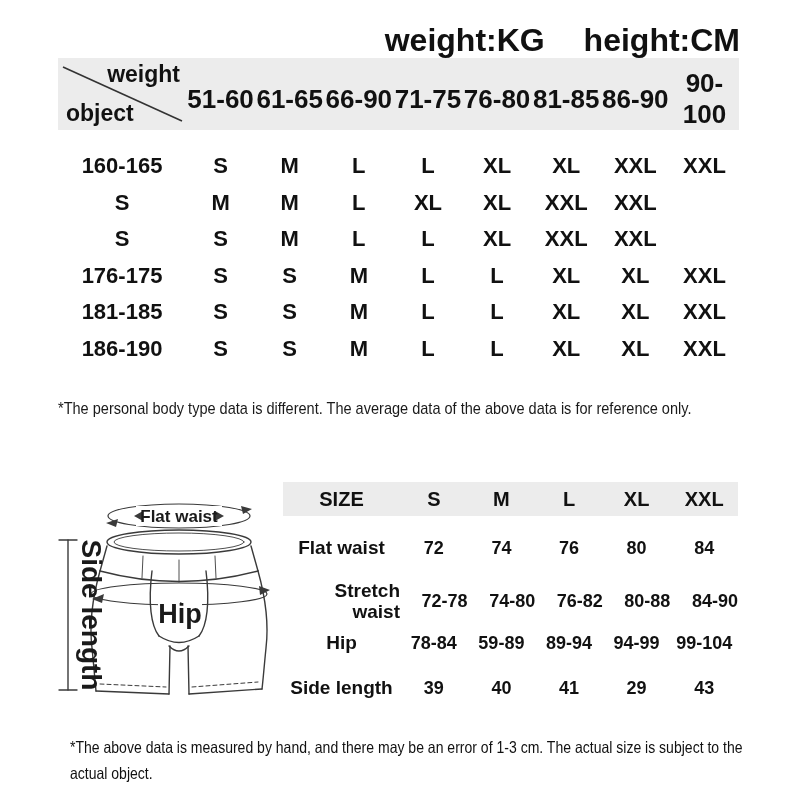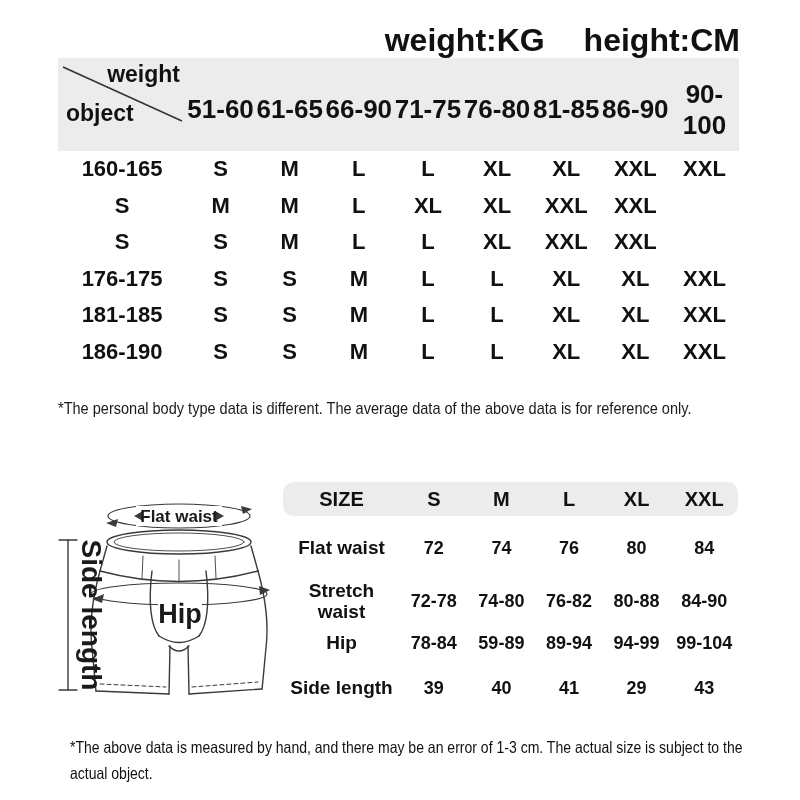--- a/index.html
+++ b/index.html
@@ -9,48 +9,48 @@
     overflow:hidden;
   }
   
   .units { position:absolute; top:22px; left:0; width:740px; text-align:right;
            font-size:32px; font-weight:700; }
   .units span { margin-left:30px; }
 
   
   .t1 { position:absolute; left:58px; top:58px; width:681px; }
   .t1-grid { display:grid; grid-template-columns:128px repeat(8, 1fr); }
-  .t1-header { background:#ececec; height:93px; }
+  .t1-header { background:#ececec; height:72px; }
   .t1-header .hcell { align-self:center; text-align:center; font-size:26px;
                       font-weight:600; padding-top:10px; }
   .corner { position:relative; height:72px; }
   .corner svg { position:absolute; left:0; top:0; }
   .corner .w { position:absolute; top:3px; right:6px; font-size:23px; font-weight:600; }
   .corner .h { position:absolute; bottom:3px; left:8px; font-size:23px; font-weight:600; }
-  .t1-body { margin-top:0; }
+  .t1-body { margin-top:18px; }
   .t1-row { height:36.5px; align-items:center; text-align:center;
             font-size:22px; font-weight:600; }
 
   
   .note1 { position:absolute; left:58px; top:399px; font-size:17px; font-weight:400;
            color:#1a1a1a; white-space:nowrap; transform:scaleX(0.855);
            transform-origin:left top; }
   .note2 { position:absolute; left:70px; top:735px; width:812px; font-size:16.5px;
            font-weight:400; color:#111; line-height:1.55; transform:scaleX(0.85);
            transform-origin:left top; }
 
   
   .t2 { position:absolute; left:283px; top:482px; width:455px; }
   .t2-grid { display:grid; grid-template-columns:117px repeat(5, 1fr);
-             align-items:center; text-align:center;border-radius:11px; }
+             align-items:center; text-align:center; }
   .t2-header { background:#ececec; height:34px; font-size:20px; font-weight:600; }
   .t2-label { font-size:19px; font-weight:700; line-height:1.12; }
   .t2-val { font-size:18px; font-weight:600; }
   .r-flat    { height:34px; margin-top:15px; }
-  .r-stretch { height:46px; margin-top:13px; }
+  .r-stretch { height:46px; margin-top:13px;text-align:right; }
   .r-hip     { height:34px; margin-top:2px; }
   .r-side    { height:34px; margin-top:11px; }
 
   
   .diagram { position:absolute; left:48px; top:478px; width:245px; height:240px; }
   .diagram svg text { font-family:"Liberation Sans", sans-serif; }
 </style>
 </head>
 <body>
 

